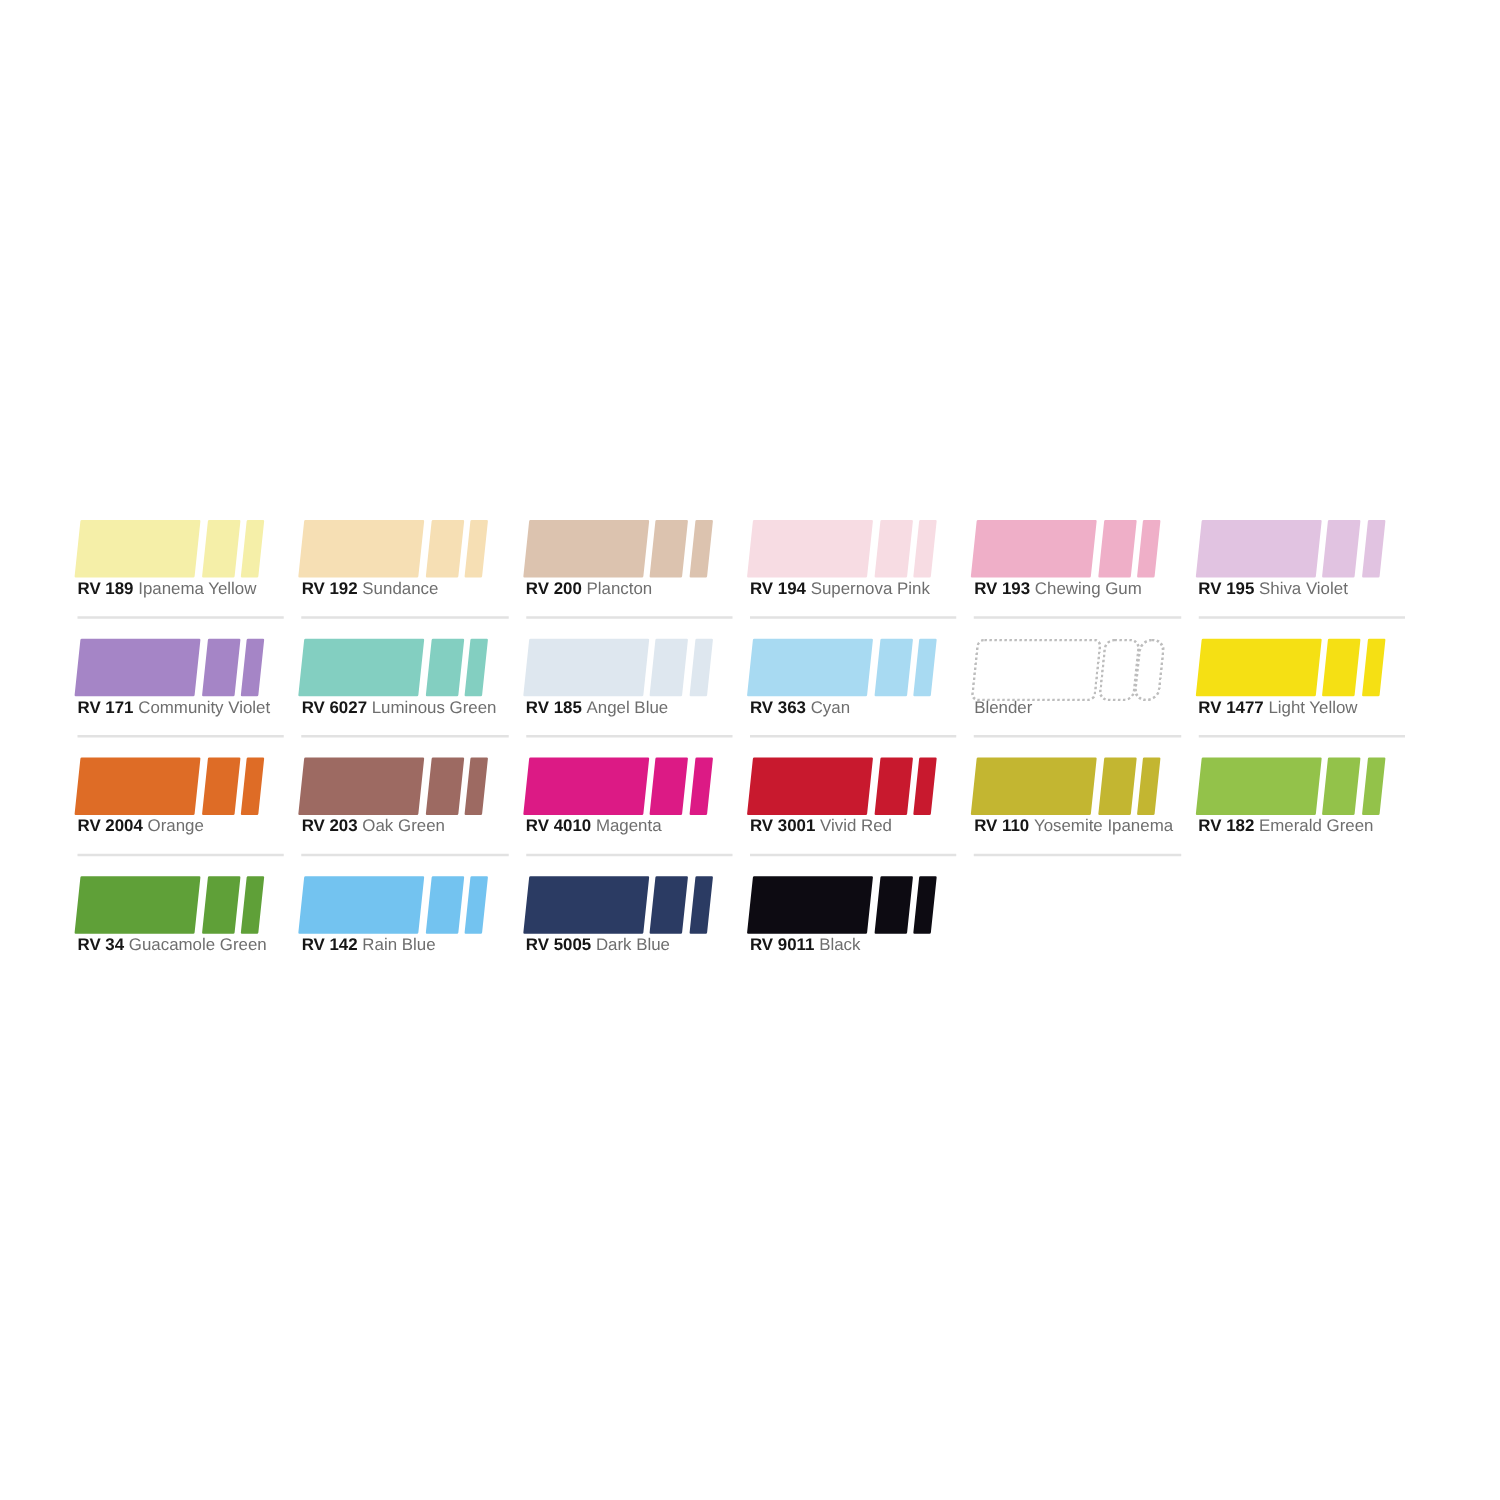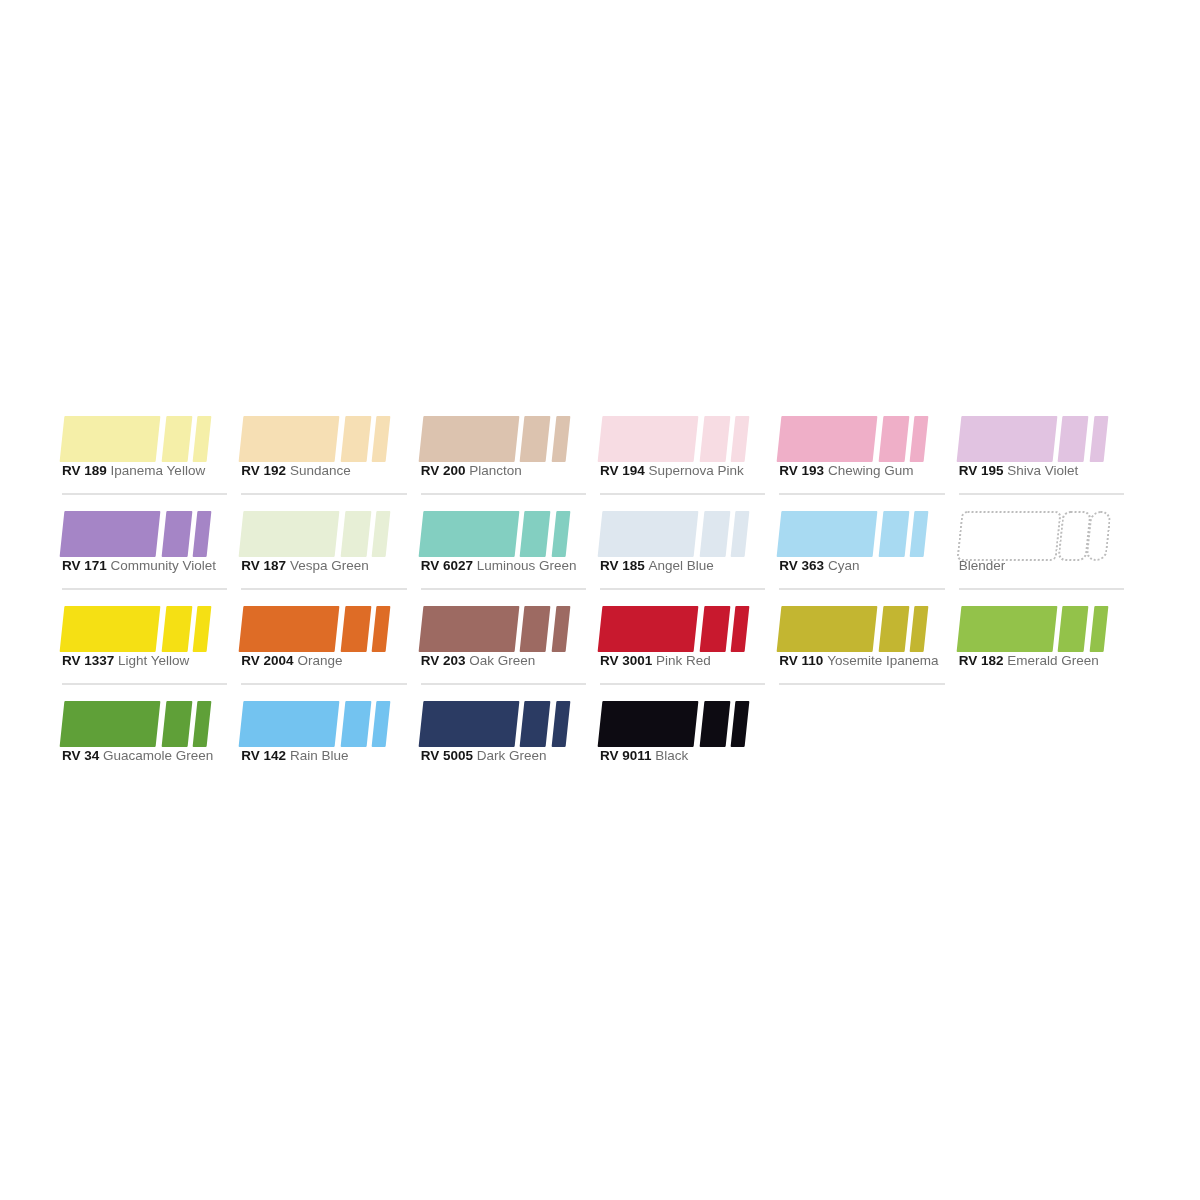--- a/index.html
+++ b/index.html
@@ -151,29 +151,20 @@
         <div class="swatch-art">
           <div class="shape big" style="background: rgb(165, 133, 198);"></div>
           <div class="shape mid" style="background: rgb(165, 133, 198);"></div>
           <div class="shape small" style="background: rgb(165, 133, 198);"></div>
         </div>
         <div class="swatch-label"><span class="code">RV 171</span><span class="name">Community Violet</span></div>
         <div class="swatch-rule" style="background: rgb(226, 226, 226);"></div>
       </div>
       <div class="swatch-cell">
         <div class="swatch-art">
-          <div class="shape big" style="background: rgb(231, 239, 214);"></div>
-          <div class="shape mid" style="background: rgb(231, 239, 214);"></div>
-          <div class="shape small" style="background: rgb(231, 239, 214);"></div>
-        </div>
-        <div class="swatch-label"><span class="code">RV 187</span><span class="name">Vespa Green</span></div>
-        <div class="swatch-rule" style="background: rgb(226, 226, 226);"></div>
-      </div>
-      <div class="swatch-cell">
-        <div class="swatch-art">
           <div class="shape big" style="background: rgb(131, 207, 193);"></div>
           <div class="shape mid" style="background: rgb(131, 207, 193);"></div>
           <div class="shape small" style="background: rgb(131, 207, 193);"></div>
         </div>
         <div class="swatch-label"><span class="code">RV 6027</span><span class="name">Luminous Green</span></div>
         <div class="swatch-rule" style="background: rgb(226, 226, 226);"></div>
       </div>
       <div class="swatch-cell">
         <div class="swatch-art">
           <div class="shape big" style="background: rgb(222, 231, 239);"></div>
@@ -200,21 +191,21 @@
         </div>
         <div class="swatch-label"><span class="name">Blender</span></div>
         <div class="swatch-rule" style="background: rgb(226, 226, 226);"></div>
       </div>
       <div class="swatch-cell">
         <div class="swatch-art">
           <div class="shape big" style="background: rgb(245, 224, 20);"></div>
           <div class="shape mid" style="background: rgb(245, 224, 20);"></div>
           <div class="shape small" style="background: rgb(245, 224, 20);"></div>
         </div>
-        <div class="swatch-label"><span class="code">RV 1337</span><span class="name">Light Yellow</span></div>
+        <div class="swatch-label"><span class="code">RV 1477</span><span class="name">Light Yellow</span></div>
         <div class="swatch-rule" style="background: rgb(226, 226, 226);"></div>
       </div>
       <div class="swatch-cell">
         <div class="swatch-art">
           <div class="shape big" style="background: rgb(222, 108, 38);"></div>
           <div class="shape mid" style="background: rgb(222, 108, 38);"></div>
           <div class="shape small" style="background: rgb(222, 108, 38);"></div>
         </div>
         <div class="swatch-label"><span class="code">RV 2004</span><span class="name">Orange</span></div>
         <div class="swatch-rule" style="background: rgb(226, 226, 226);"></div>
@@ -223,25 +214,34 @@
         <div class="swatch-art">
           <div class="shape big" style="background: rgb(157, 106, 98);"></div>
           <div class="shape mid" style="background: rgb(157, 106, 98);"></div>
           <div class="shape small" style="background: rgb(157, 106, 98);"></div>
         </div>
         <div class="swatch-label"><span class="code">RV 203</span><span class="name">Oak Green</span></div>
         <div class="swatch-rule" style="background: rgb(226, 226, 226);"></div>
       </div>
       <div class="swatch-cell">
         <div class="swatch-art">
+          <div class="shape big" style="background: rgb(220, 26, 133);"></div>
+          <div class="shape mid" style="background: rgb(220, 26, 133);"></div>
+          <div class="shape small" style="background: rgb(220, 26, 133);"></div>
+        </div>
+        <div class="swatch-label"><span class="code">RV 4010</span><span class="name">Magenta</span></div>
+        <div class="swatch-rule" style="background: rgb(226, 226, 226);"></div>
+      </div>
+      <div class="swatch-cell">
+        <div class="swatch-art">
           <div class="shape big" style="background: rgb(200, 25, 46);"></div>
           <div class="shape mid" style="background: rgb(200, 25, 46);"></div>
           <div class="shape small" style="background: rgb(200, 25, 46);"></div>
         </div>
-        <div class="swatch-label"><span class="code">RV 3001</span><span class="name">Pink Red</span></div>
+        <div class="swatch-label"><span class="code">RV 3001</span><span class="name">Vivid Red</span></div>
         <div class="swatch-rule" style="background: rgb(226, 226, 226);"></div>
       </div>
       <div class="swatch-cell">
         <div class="swatch-art">
           <div class="shape big" style="background: rgb(195, 182, 49);"></div>
           <div class="shape mid" style="background: rgb(195, 182, 49);"></div>
           <div class="shape small" style="background: rgb(195, 182, 49);"></div>
         </div>
         <div class="swatch-label"><span class="code">RV 110</span><span class="name">Yosemite Ipanema</span></div>
         <div class="swatch-rule" style="background: rgb(226, 226, 226);"></div>
@@ -269,21 +269,21 @@
           <div class="shape small" style="background: rgb(115, 195, 240);"></div>
         </div>
         <div class="swatch-label"><span class="code">RV 142</span><span class="name">Rain Blue</span></div>
       </div>
       <div class="swatch-cell row-last">
         <div class="swatch-art">
           <div class="shape big" style="background: rgb(43, 59, 99);"></div>
           <div class="shape mid" style="background: rgb(43, 59, 99);"></div>
           <div class="shape small" style="background: rgb(43, 59, 99);"></div>
         </div>
-        <div class="swatch-label"><span class="code">RV 5005</span><span class="name">Dark Green</span></div>
+        <div class="swatch-label"><span class="code">RV 5005</span><span class="name">Dark Blue</span></div>
       </div>
       <div class="swatch-cell row-last">
         <div class="swatch-art">
           <div class="shape big" style="background: rgb(13, 11, 18);"></div>
           <div class="shape mid" style="background: rgb(13, 11, 18);"></div>
           <div class="shape small" style="background: rgb(13, 11, 18);"></div>
         </div>
         <div class="swatch-label"><span class="code">RV 9011</span><span class="name">Black</span></div>
       </div>
     </div>

